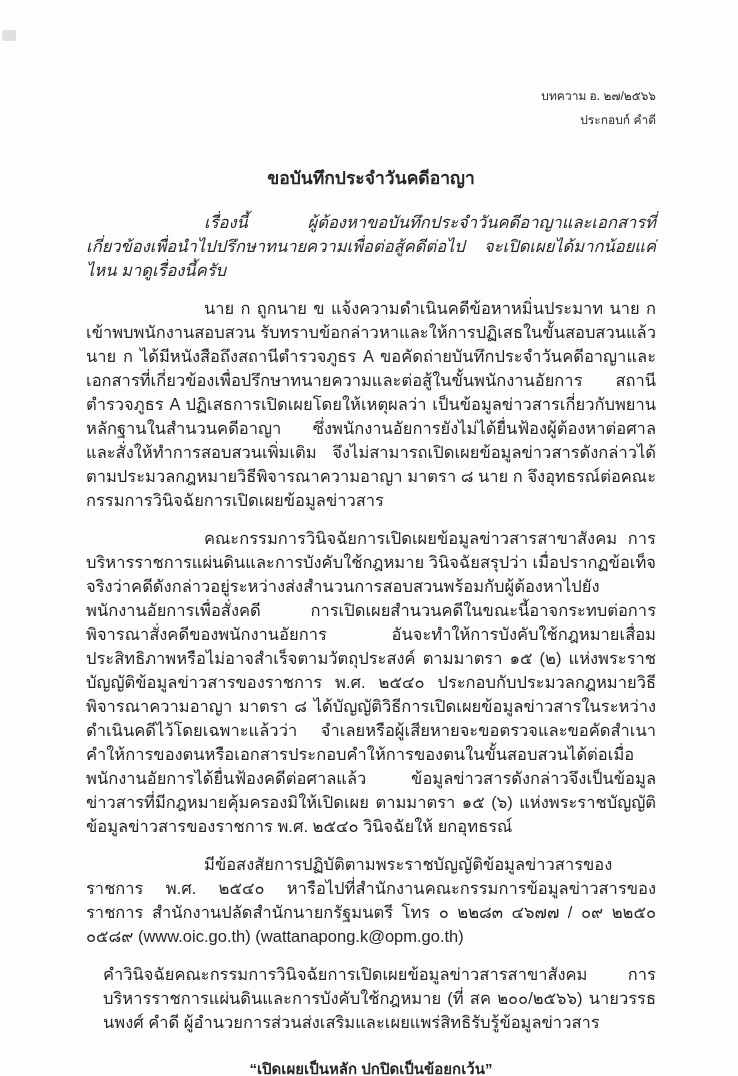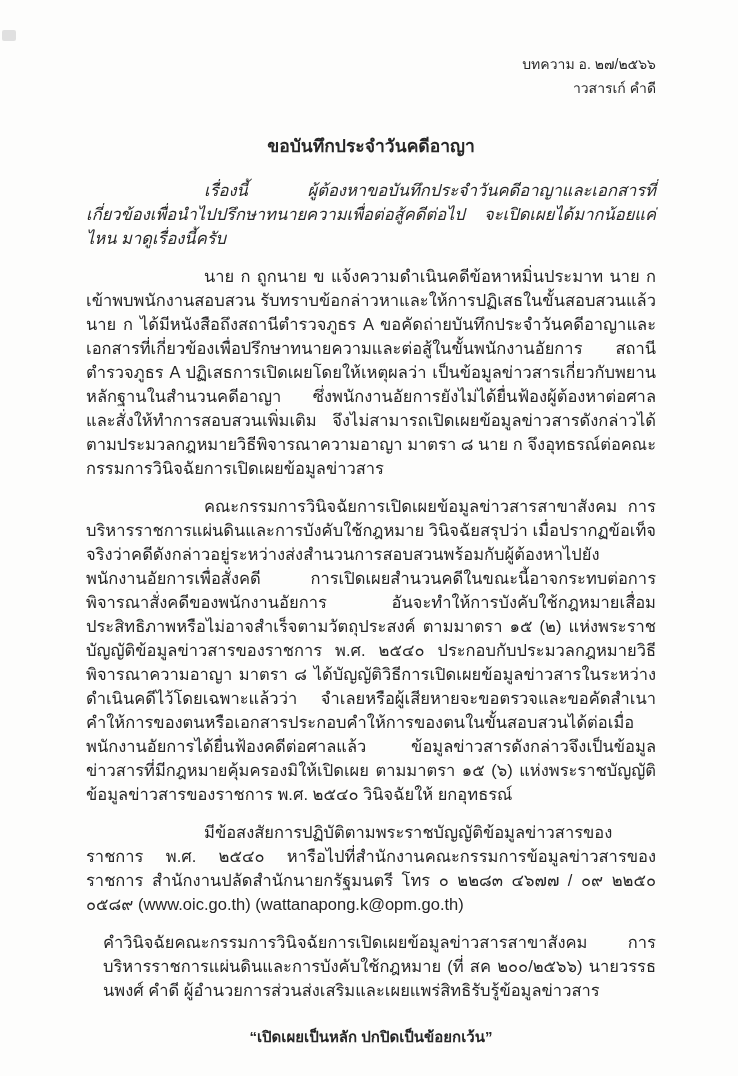--- a/index.html
+++ b/index.html
@@ -25,23 +25,23 @@
     opacity: 0.55;
     border-radius: 2px;
   }
   .page {
     position: absolute;
     left: 86px;
     top: 0;
     width: 570px;
   }
   .doc-header {
-    margin-top: 52px;
+    margin-top: 84px;
     text-align: right;
-    font-size: 14px;
+    font-size: 12px;
     line-height: 24px;
   }
   .doc-title {
     margin-top: 34px;
     text-align: center;
     font-weight: bold;
     font-size: 17.5px;
     line-height: 24px;
   }
   .para {
@@ -74,21 +74,21 @@
 </style>
 </head>
 <body>
 
 <div class="scan-artifact"></div>
 
 <div class="page">
 
   <div class="doc-header">
     <div>บทความ อ. ๒๗/๒๕๖๖</div>
-    <div>าวสารเก์ คำดี</div>
+    <div>ประกอบก์ คำดี</div>
   </div>
 
   <div class="doc-title">ขอบันทึกประจำวันคดีอาญา</div>
 
   <p class="para first">เรื่องนี้ ผู้ต้องหาขอบันทึกประจำวันคดีอาญาและเอกสารที่เกี่ยวข้องเพื่อนำไปปรึกษาทนายความเพื่อต่อสู้คดีต่อไป จะเปิดเผยได้มากน้อยแค่ไหน มาดูเรื่องนี้ครับ</p>
 
   <p class="para">นาย ก ถูกนาย ข แจ้งความดำเนินคดีข้อหาหมิ่นประมาท นาย ก เข้าพบพนักงานสอบสวน รับทราบข้อกล่าวหาและให้การปฏิเสธในขั้นสอบสวนแล้ว นาย ก ได้มีหนังสือถึงสถานีตำรวจภูธร A ขอคัดถ่ายบันทึกประจำวันคดีอาญาและเอกสารที่เกี่ยวข้องเพื่อปรึกษาทนายความและต่อสู้ในขั้นพนักงานอัยการ สถานีตำรวจภูธร A ปฏิเสธการเปิดเผยโดยให้เหตุผลว่า เป็นข้อมูลข่าวสารเกี่ยวกับพยานหลักฐานในสำนวนคดีอาญา ซึ่งพนักงานอัยการยังไม่ได้ยื่นฟ้องผู้ต้องหาต่อศาลและสั่งให้ทำการสอบสวนเพิ่มเติม จึงไม่สามารถเปิดเผยข้อมูลข่าวสารดังกล่าวได้ ตามประมวลกฎหมายวิธีพิจารณาความอาญา มาตรา ๘ นาย ก จึงอุทธรณ์ต่อคณะกรรมการวินิจฉัยการเปิดเผยข้อมูลข่าวสาร</p>
 
   <p class="para">คณะกรรมการวินิจฉัยการเปิดเผยข้อมูลข่าวสารสาขาสังคม การบริหารราชการแผ่นดินและการบังคับใช้กฎหมาย วินิจฉัยสรุปว่า เมื่อปรากฏข้อเท็จจริงว่าคดีดังกล่าวอยู่ระหว่างส่งสำนวนการสอบสวนพร้อมกับผู้ต้องหาไปยังพนักงานอัยการเพื่อสั่งคดี การเปิดเผยสำนวนคดีในขณะนี้อาจกระทบต่อการพิจารณาสั่งคดีของพนักงานอัยการ อันจะทำให้การบังคับใช้กฎหมายเสื่อมประสิทธิภาพหรือไม่อาจสำเร็จตามวัตถุประสงค์ ตามมาตรา ๑๕ (๒) แห่งพระราชบัญญัติข้อมูลข่าวสารของราชการ พ.ศ. ๒๕๔๐ ประกอบกับประมวลกฎหมายวิธีพิจารณาความอาญา มาตรา ๘ ได้บัญญัติวิธีการเปิดเผยข้อมูลข่าวสารในระหว่างดำเนินคดีไว้โดยเฉพาะแล้วว่า จำเลยหรือผู้เสียหายจะขอตรวจและขอคัดสำเนาคำให้การของตนหรือเอกสารประกอบคำให้การของตนในขั้นสอบสวนได้ต่อเมื่อพนักงานอัยการได้ยื่นฟ้องคดีต่อศาลแล้ว ข้อมูลข่าวสารดังกล่าวจึงเป็นข้อมูลข่าวสารที่มีกฎหมายคุ้มครองมิให้เปิดเผย ตามมาตรา ๑๕ (๖) แห่งพระราชบัญญัติข้อมูลข่าวสารของราชการ พ.ศ. ๒๕๔๐ วินิจฉัยให้ ยกอุทธรณ์</p>
 

